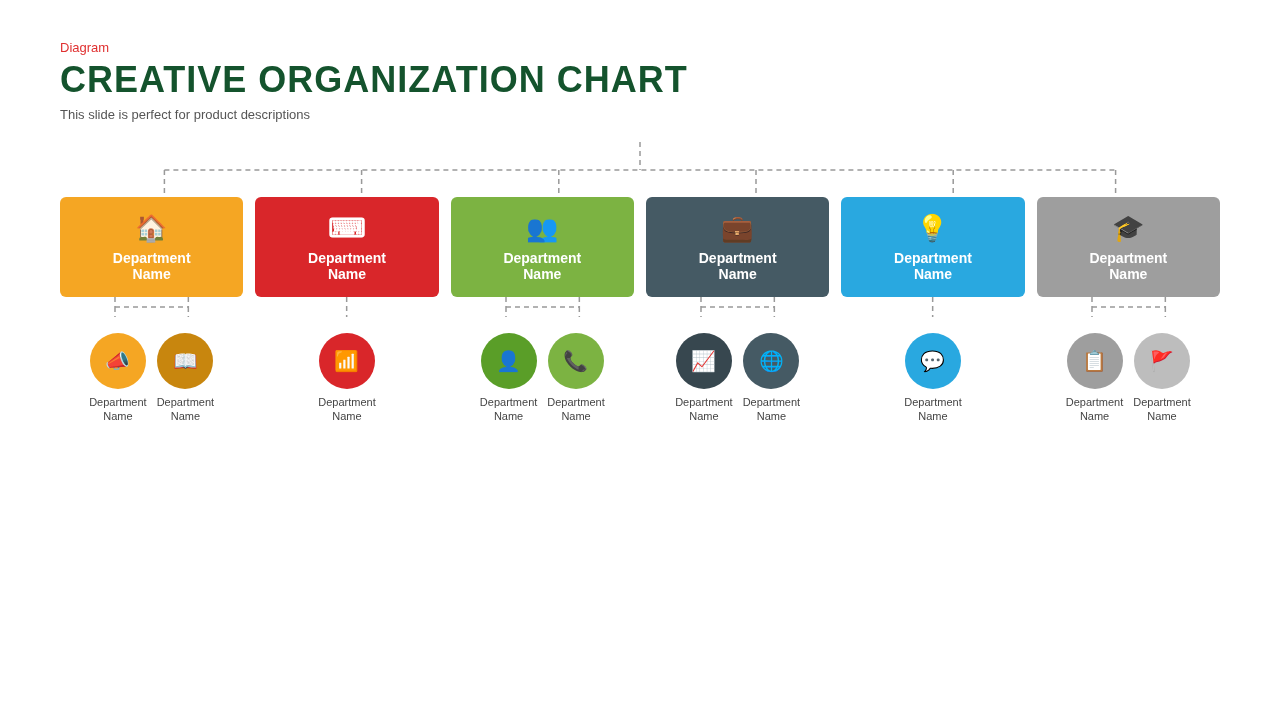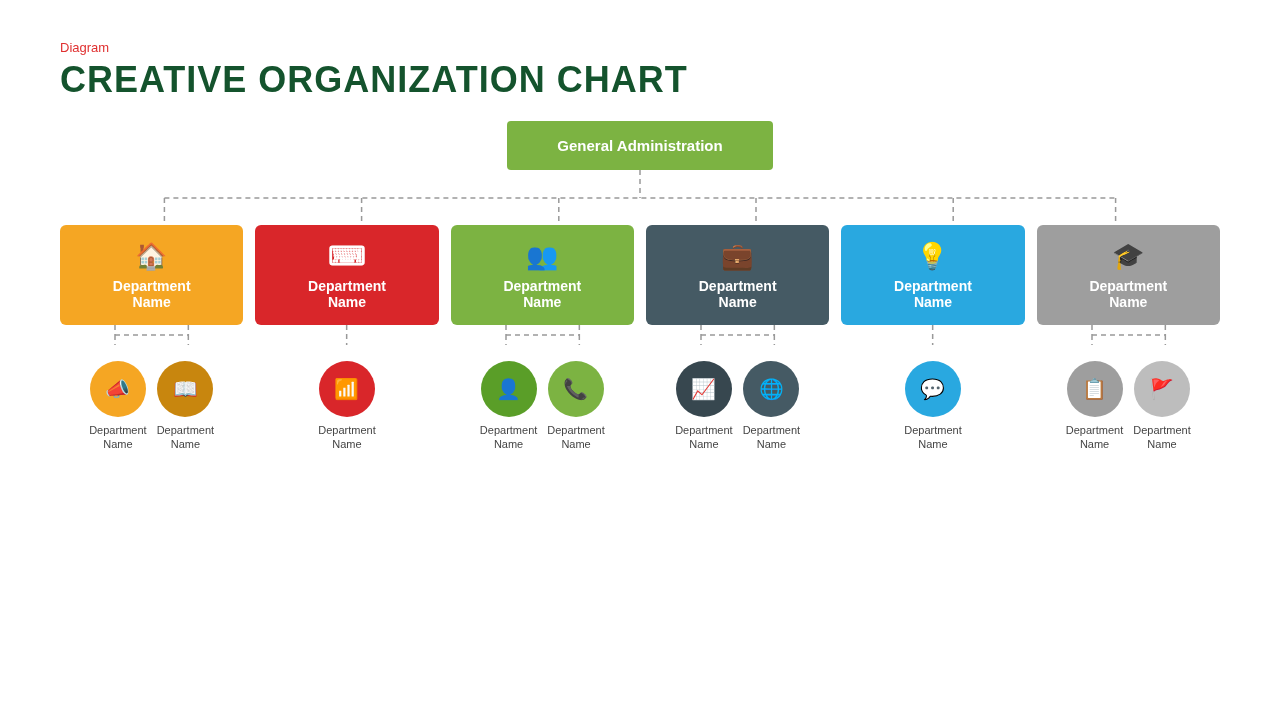--- a/index.html
+++ b/index.html
@@ -159,27 +159,25 @@
     }
   </style>
 </head>
 <body>
 
 <div class="page">
 
   <div class="header">
     <div class="diagram-label">Diagram</div>
     <div class="main-title">CREATIVE ORGANIZATION CHART</div>
+    <div class="subtitle">This slide is perfect for product descriptions</div>
   </div>
 
   <div class="chart-area">
 
-    <div class="top-node">
-      <span>General Administration</span>
-    </div>
 
     <div style="position:relative; width:100%; height:55px;">
       <svg style="position:absolute;top:0;left:0;width:100%;height:100%;overflow:visible;">
 
         <line x1="50%" y1="0" x2="50%" y2="28" class="dashed-line"></line>
 
         <line x1="9%" y1="28" x2="91%" y2="28" class="dashed-line"></line>
 
         <line x1="9%" y1="28" x2="9%" y2="55" class="dashed-line"></line>
         <line x1="26%" y1="28" x2="26%" y2="55" class="dashed-line"></line>

